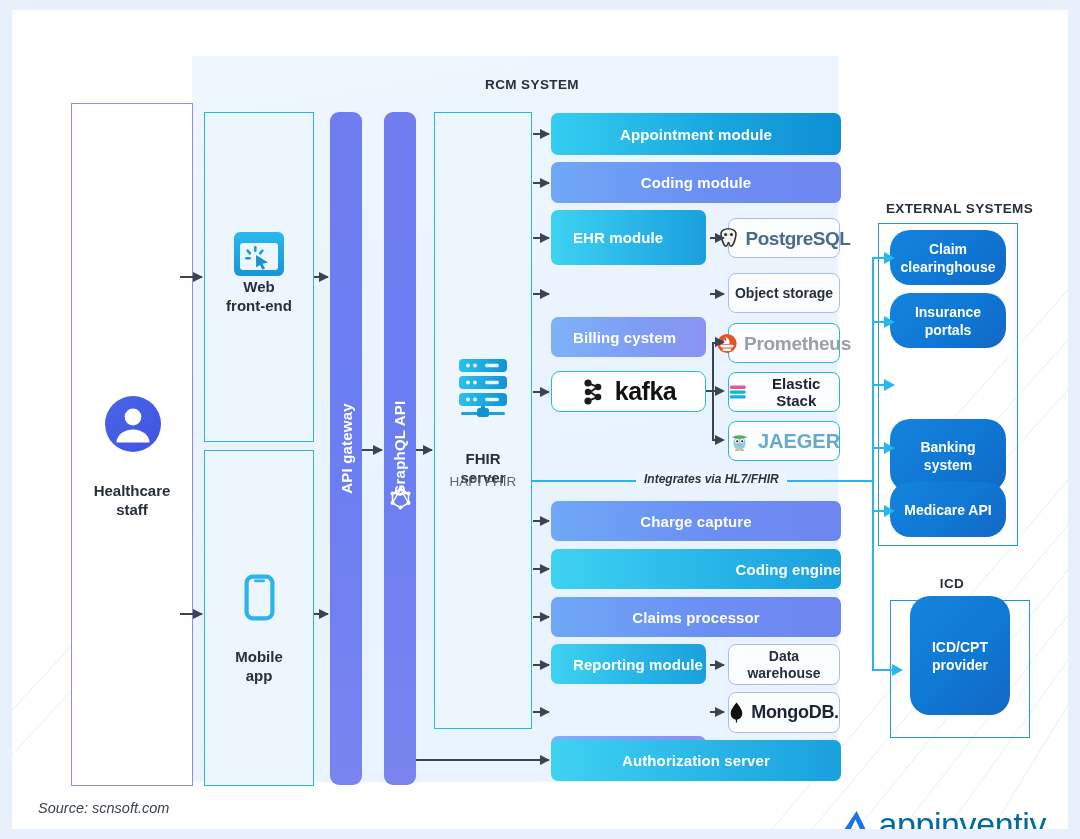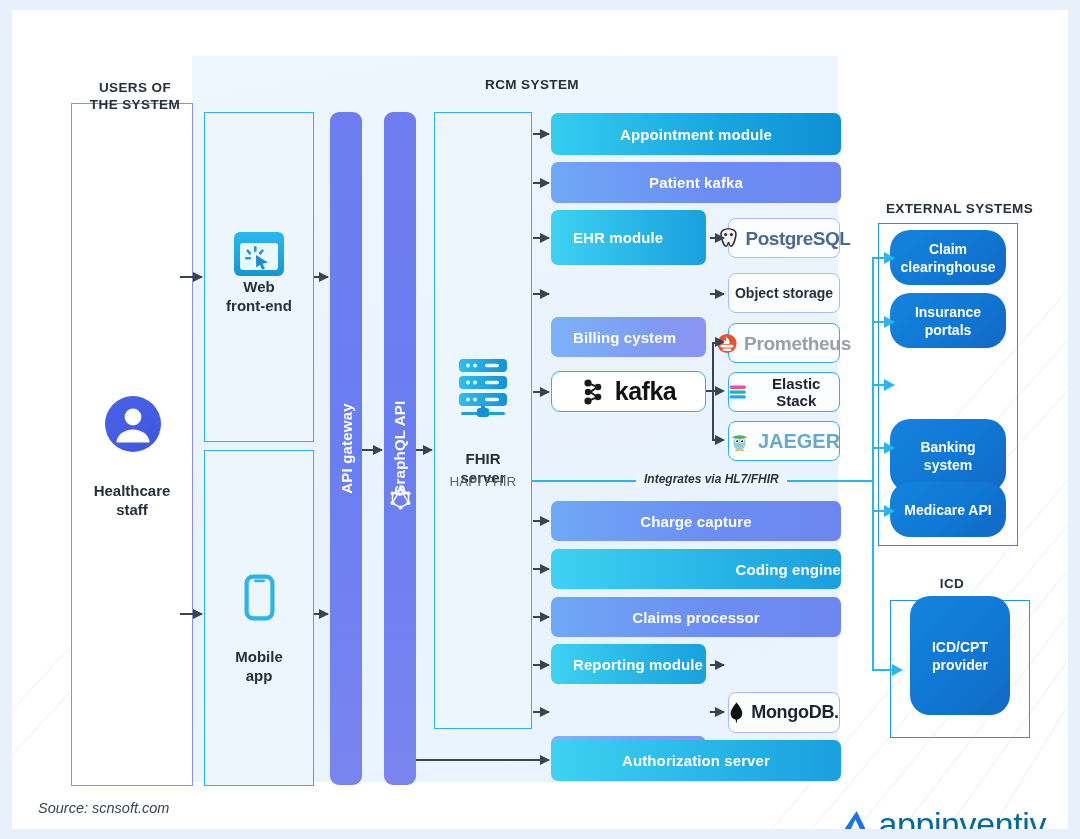--- a/index.html
+++ b/index.html
@@ -155,24 +155,20 @@
       <path d="M0 700 L130 560"></path>
         <path d="M0 745 L120 615"></path>
     </g>
   </svg>
 
   <div class="panel-rcm" style="left:180px; top:46px; width:646px; height:726px;"></div>
   <div class="grp-title" style="left:400px; top:66px; width:240px;">
     <span>RCM SYSTEM</span>
   </div>
 
-  <div class="grp-title" style="left:48px; top:52px; width:150px; white-space:pre-line;">
-    <span>USERS OF
-THE SYSTEM</span>
-  </div>
   <div class="outline-purple" style="left:59px; top:93px; width:122px; height:683px;"></div>
 
   <div class="abs" style="left:93px; top:386px; z-index:5;">
     <svg width="56" height="56" viewBox="0 0 56 56">
       <defs>
           <linearGradient id="avg" x1="0" y1="0" x2="1" y2="1">
         <stop offset="0" stop-color="#4a63e8"></stop>
             <stop offset="1" stop-color="#3f54e0"></stop>
       </linearGradient>
         </defs>
@@ -286,21 +282,21 @@
   <div class="arrow-dark" style="left:168px; top:603px; width:22px;"></div>
   <div class="arrow-dark" style="left:302px; top:266px; width:14px;"></div>
   <div class="arrow-dark" style="left:302px; top:603px; width:14px;"></div>
   <div class="arrow-dark" style="left:350px; top:439px; width:20px;"></div>
   <div class="arrow-dark" style="left:404px; top:439px; width:16px;"></div>
 
   <div class="pill gc" style="left:539px; top:103px; width:290px; height:42px;">
     <span>Appointment module</span>
   </div>
   <div class="pill gp" style="left:539px; top:152px; width:290px; height:41px;">
-    <span>Patient kafka</span>
+    <span>Coding module</span>
   </div>
   <div class="pill gcs left" style="left:539px; top:200px; width:155px; height:55px;">
     <span>EHR module</span>
   </div>
   <div class="pill gps left" style="left:539px; top:263px; width:155px; height:40px;">
     <span>Billing cystem</span>
   </div>
 
   <div class="arrow-dark" style="left:521px; top:123px; width:16px;"></div>
   <div class="arrow-dark" style="left:521px; top:172px; width:16px;"></div>
@@ -410,20 +406,24 @@
     <span>Authorization server</span>
   </div>
 
   <div class="arrow-dark" style="left:521px; top:510px; width:16px;"></div>
   <div class="arrow-dark" style="left:521px; top:558px; width:16px;"></div>
   <div class="arrow-dark" style="left:521px; top:606px; width:16px;"></div>
   <div class="arrow-dark" style="left:521px; top:654px; width:16px;"></div>
   <div class="arrow-dark" style="left:521px; top:701px; width:16px;"></div>
   <div class="arrow-dark" style="left:404px; top:749px; width:133px;"></div>
 
+  <div class="store" style="left:716px; top:634px; width:112px; height:41px;">
+    <span style="white-space:pre-line;">Data
+warehouse</span>
+  </div>
   <div class="store" style="left:716px; top:682px; width:112px; height:41px;">
     <span class="logo-row">
       <svg width="15" height="21" viewBox="0 0 15 21">
         <path d="M7.5 0.6 C4 5 1.6 8.2 1.6 11.6 c0 3.5 2.5 5.6 5.1 6.1 l.3 2.9 .9 0 .3-2.9 c2.6-.5 5.1-2.6 5.1-6.1 C13.4 8.2 11 5 7.5 .6z" fill="#10100f"></path>
       </svg>
       <span class="mongo-text">MongoDB.</span>
     </span>
   </div>
   <div class="arrow-dark" style="left:698px; top:654px; width:14px;"></div>
   <div class="arrow-dark" style="left:698px; top:701px; width:14px;"></div>

